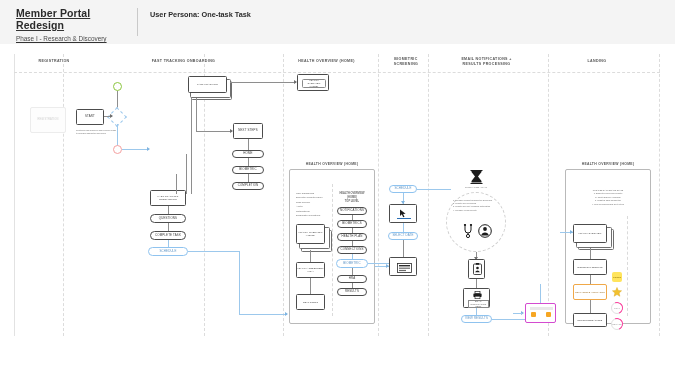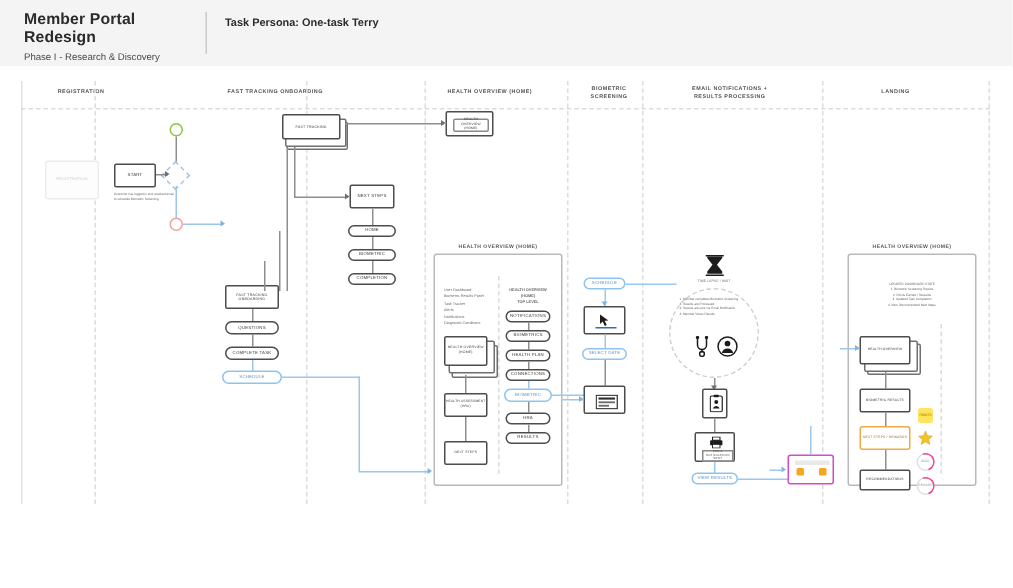--- a/index.html
+++ b/index.html
@@ -3,21 +3,21 @@
 <meta charset="utf-8">
 <style>
   html,body{margin:0;padding:0;background:#fff;}
   body{width:675px;height:392px;overflow:hidden;
        font-family:"Liberation Sans","DejaVu Sans",sans-serif;color:#333;}
   #app{position:relative;width:675px;height:392px;background:#ffffff;}
 
   
   #header{position:absolute;left:0;top:0;width:675px;height:44px;
           background:#f4f4f4;border-bottom:1px solid #d8d8d8;}
-  #titleblock{position:absolute;left:16px;top:7px;width:115px;}
+  #titleblock{position:absolute;left:16px;top:7px;width:115px;text-decoration:underline;}
   #doc-title{font-size:10.5px;font-weight:700;color:#2b2b2b;letter-spacing:.1px;}
   #doc-sub{font-size:6.4px;color:#4a4a4a;margin-top:4px;}
   #hdr-div{position:absolute;left:137px;top:8px;width:1px;height:28px;background:#c9c9c9;}
   #personablock{position:absolute;left:150px;top:10px;}
   #persona-title{font-size:7.3px;font-weight:700;color:#2b2b2b;}
   #persona-sub{font-size:7.3px;color:#3d3d3d;margin-top:6px;}
 
   
   #canvas{position:absolute;left:0;top:44px;width:675px;height:348px;background:#fff;}
   #frame{position:absolute;left:14px;top:10px;width:646px;height:282px;
@@ -99,21 +99,21 @@
 
 <div id="app">
 
   <div id="header">
     <div id="titleblock">
       <div id="doc-title">Member Portal Redesign</div>
       <div id="doc-sub">Phase I - Research &amp; Discovery</div>
     </div>
     <div id="hdr-div"></div>
     <div id="personablock">
-      <div id="persona-title">Task Persona: One-task Terry</div>
+      <div id="persona-title">User Persona: One-task Task</div>
     </div>
   </div>
 
   <div id="canvas">
 
     <div id="frame"></div>
 
     <div class="colhdrrow">
       <div class="colhdr" style="left:0px;width:80px;top:2px;">REGISTRATION</div>
       <div class="colhdr" style="left:82px;width:175px;top:2px;">FAST TRACKING ONBOARDING</div>

